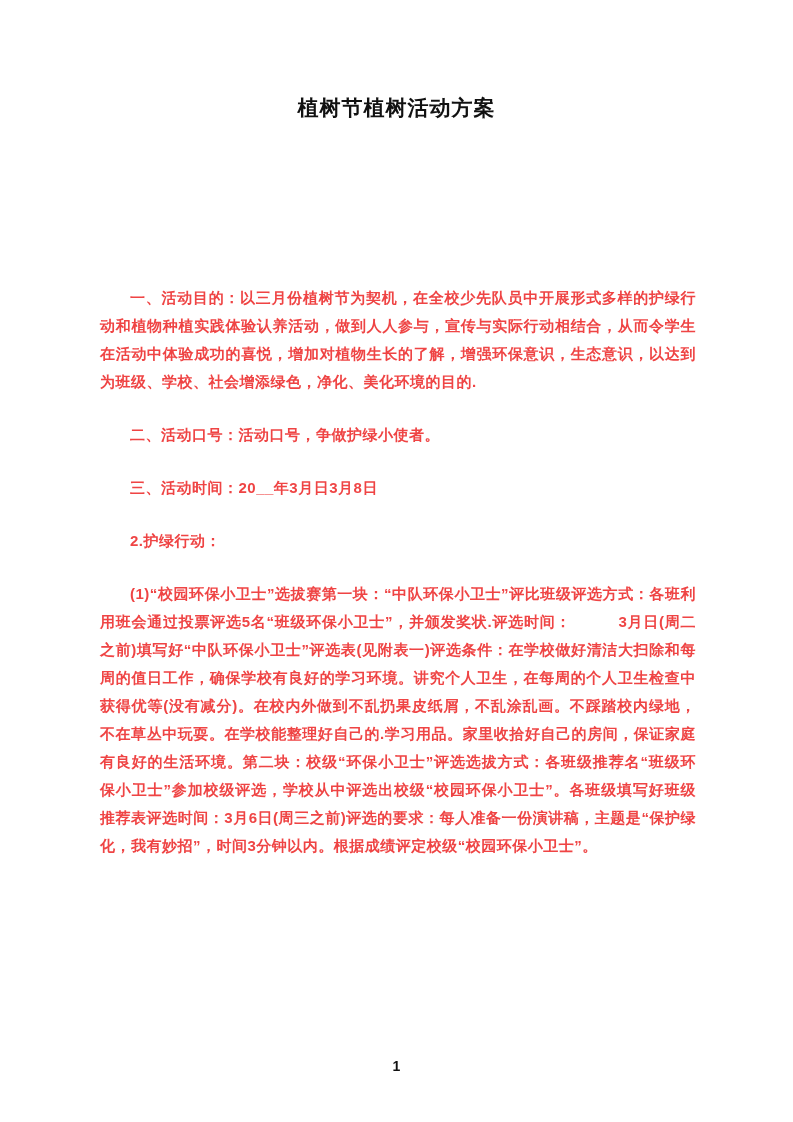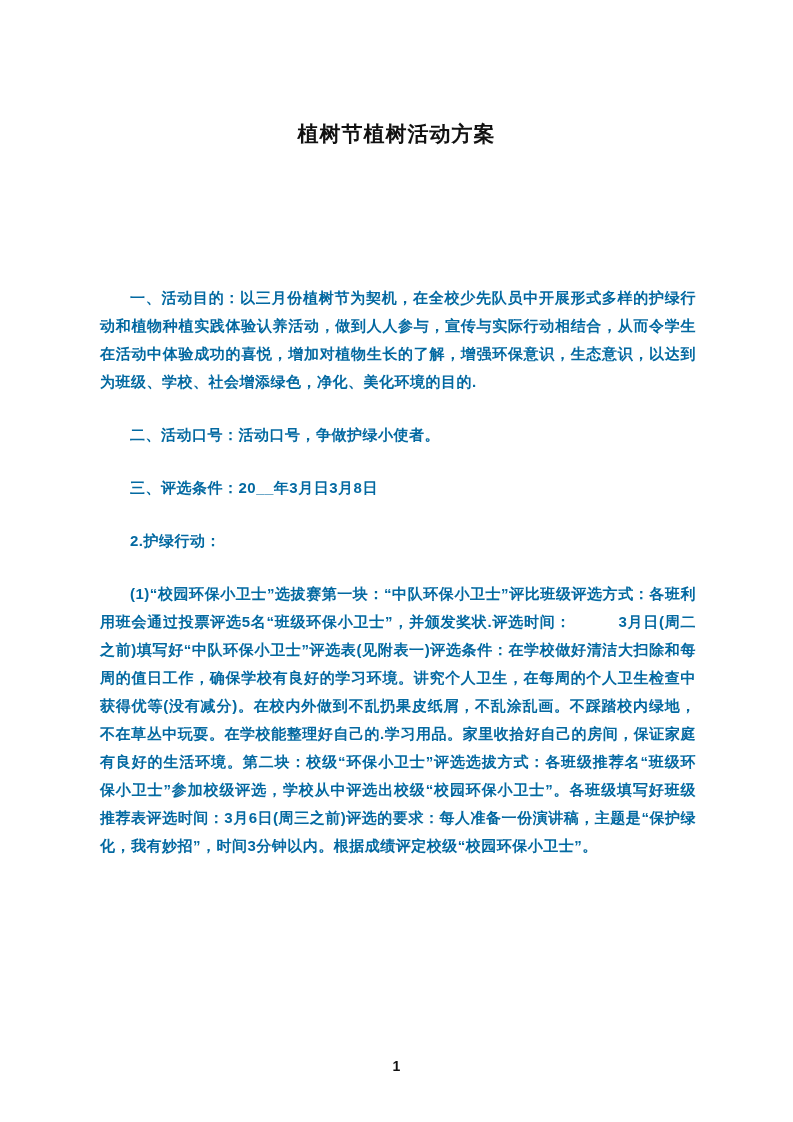--- a/index.html
+++ b/index.html
@@ -13,21 +13,21 @@
     width: 793px;
     height: 1122px;
     margin: 0 auto;
     background: #ffffff;
     color: #000000;
     font-family: "Liberation Sans", "DejaVu Sans", sans-serif;
     overflow: hidden;
   }
   .doc-title {
     margin: 0;
-    padding-top: 120px;
+    padding-top: 94px;
     text-align: center;
     font-size: 21px;
     font-weight: bold;
     letter-spacing: 1px;
     color: #111111;
   }
   .doc-body {
     position: absolute;
     top: 284px;
     left: 100px;
@@ -35,21 +35,21 @@
   }
   .para {
     margin: 0 0 25px 0;
     font-size: 15px;
     font-weight: 600;
     line-height: 28px;
     letter-spacing: 0.5px;
     text-align: justify;
     text-indent: 2em;
     white-space: pre-wrap;
-    color: #0369a1;
+    color: #ef4444;
   }
   .page-number {
     position: absolute;
     left: 0;
     right: 0;
     bottom: 48px;
     text-align: center;
     font-size: 14px;
     font-weight: 600;
     color: #111111;
@@ -58,20 +58,20 @@
 </head>
 <body>
 
 <div class="page">
 
   <h1 class="doc-title">植树节植树活动方案</h1>
 
   <div class="doc-body">
     <p class="para">一、活动目的：以三月份植树节为契机，在全校少先队员中开展形式多样的护绿行动和植物种植实践体验认养活动，做到人人参与，宣传与实际行动相结合，从而令学生在活动中体验成功的喜悦，增加对植物生长的了解，增强环保意识，生态意识，以达到为班级、学校、社会增添绿色，净化、美化环境的目的.</p>
     <p class="para">二、活动口号：活动口号，争做护绿小使者。</p>
-    <p class="para">三、评选条件：20__年3月日3月8日</p>
+    <p class="para">三、活动时间：20__年3月日3月8日</p>
     <p class="para">2.护绿行动：</p>
     <p class="para">(1)“校园环保小卫士”选拔赛第一块：“中队环保小卫士”评比班级评选方式：各班利用班会通过投票评选5名“班级环保小卫士”，并颁发奖状.评选时间：　　　3月日(周二之前)填写好“中队环保小卫士”评选表(见附表一)评选条件：在学校做好清洁大扫除和每周的值日工作，确保学校有良好的学习环境。讲究个人卫生，在每周的个人卫生检查中获得优等(没有减分)。在校内外做到不乱扔果皮纸屑，不乱涂乱画。不踩踏校内绿地，不在草丛中玩耍。在学校能整理好自己的.学习用品。家里收拾好自己的房间，保证家庭有良好的生活环境。第二块：校级“环保小卫士”评选选拔方式：各班级推荐名“班级环保小卫士”参加校级评选，学校从中评选出校级“校园环保小卫士”。各班级填写好班级推荐表评选时间：3月6日(周三之前)评选的要求：每人准备一份演讲稿，主题是“保护绿化，我有妙招”，时间3分钟以内。根据成绩评定校级“校园环保小卫士”。</p>
   </div>
 
   <div class="page-number">1</div>
 
 </div>
 
 </body></html>

